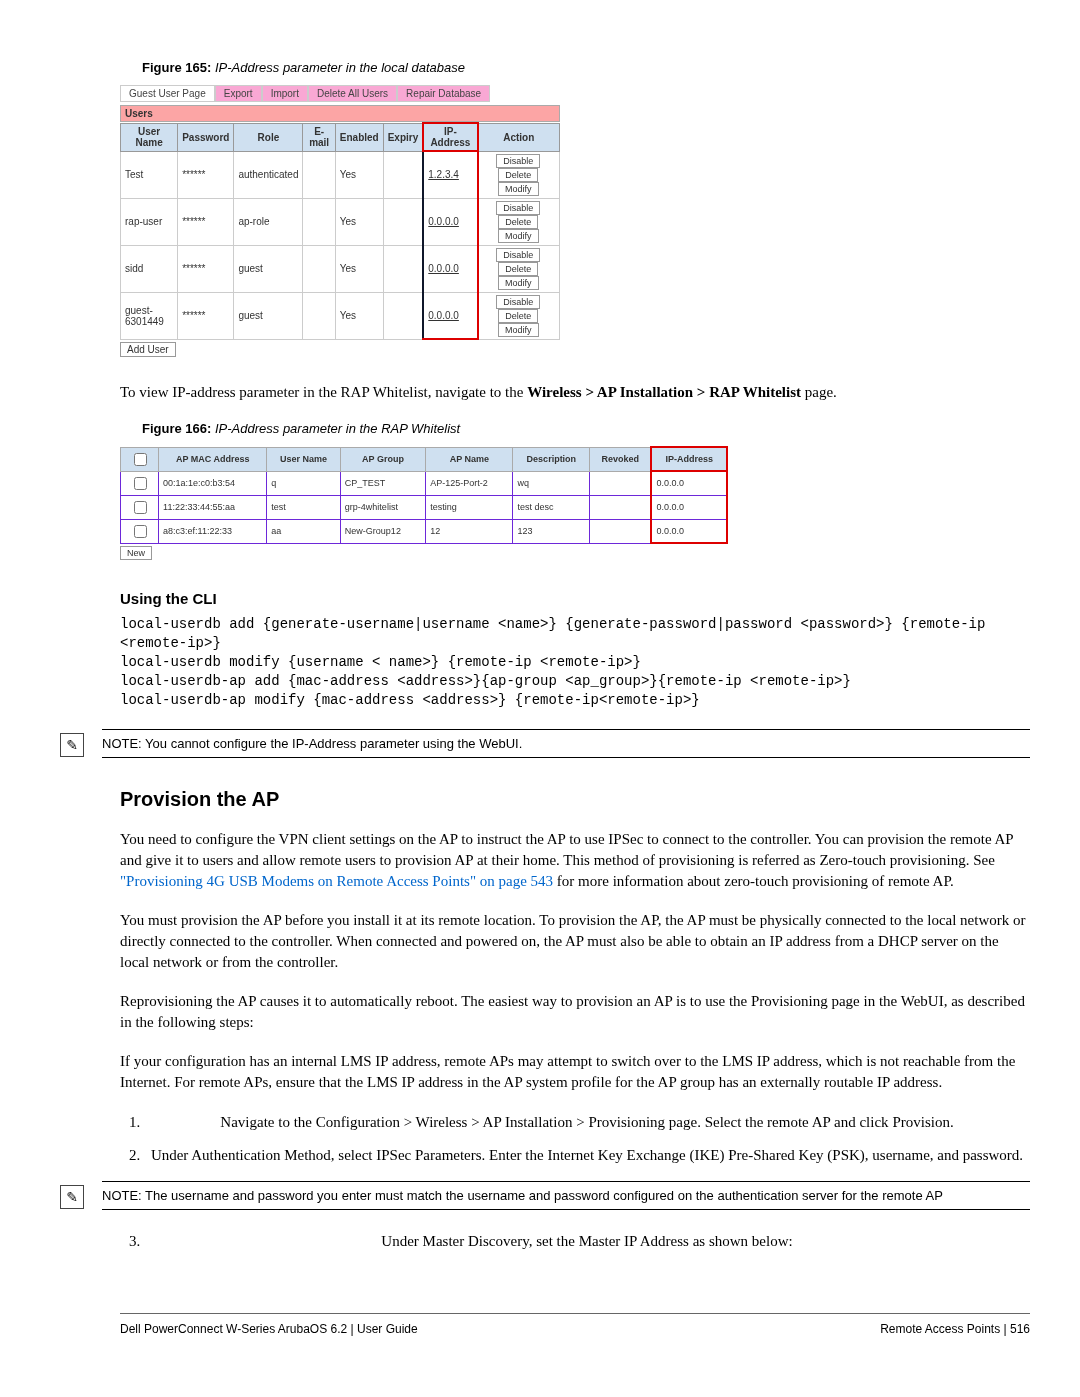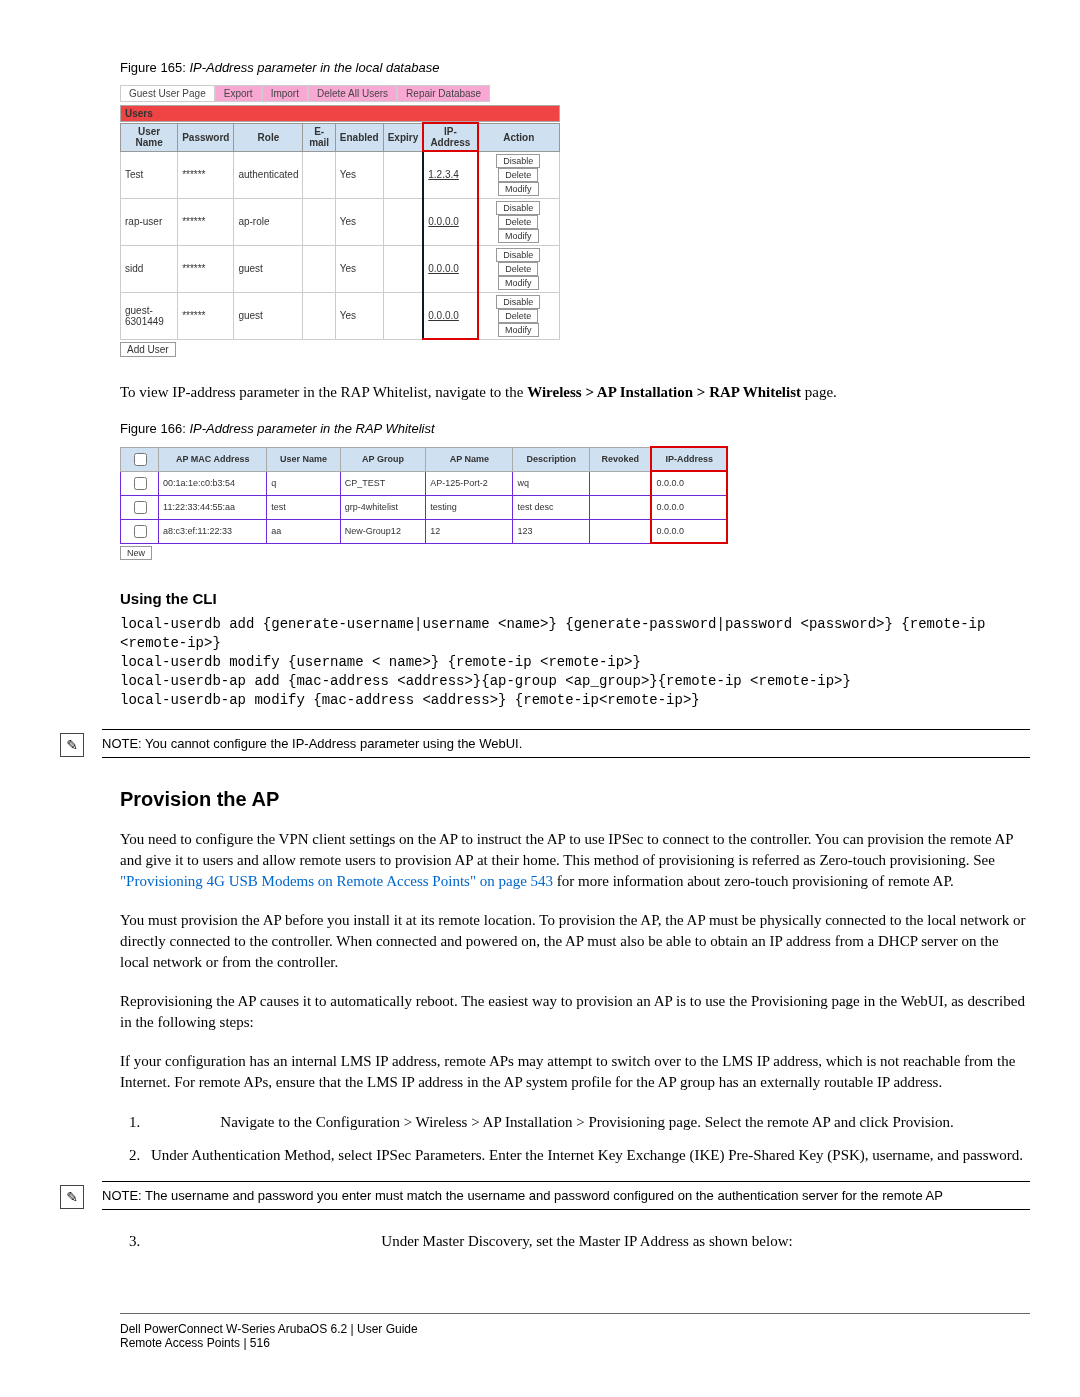--- a/index.html
+++ b/index.html
@@ -12,21 +12,21 @@
   }
   .page {
     padding: 60px 50px 40px 120px;
     position: relative;
   }
   .fig-caption {
     font-family: Arial, Helvetica, sans-serif;
     font-size: 13px;
     margin-bottom: 10px;
   }
-  .fig-caption .bold { font-weight: normal; }
+  .fig-caption .bold { font-weight: bold; margin-left: 22px; }
   .fig-caption .italic { font-style: italic; }
   
   .fig165 {
     font-family: Arial, Helvetica, sans-serif;
     font-size: 10px;
     color: #333;
     margin-bottom: 25px;
     width: 440px;
   }
   .fig165 .tabs {
@@ -37,21 +37,21 @@
     border: 1px solid #ccc;
     padding: 2px 8px;
     background: #f9a8d4;
     font-size: 10px;
     color: #444;
   }
   .fig165 .tabs .tab:first-child {
     background: #fff;
   }
   .fig165 .users-bar {
-    background: #ef4444;
+    background: #fca5a5;
     border: 1px solid #aaa;
     padding: 2px 4px;
     font-weight: bold;
     margin-top: 3px;
   }
   .fig165 table {
     border-collapse: collapse;
     width: 100%;
     font-size: 10px;
   }
@@ -202,21 +202,20 @@
   ol.steps li { margin-bottom: 10px; }
   
   .footer {
     display: flex;
     justify-content: space-between;
     font-family: Arial, Helvetica, sans-serif;
     font-size: 12px;
     border-top: 1px solid #666;
     padding-top: 8px;
     margin-top: 60px;
-    flex-direction: column;
   }
 </style>
 </head>
 <body>
 
 <div class="page">
 
   <div class="fig-caption">
     <span class="bold">Figure 165:</span><span class="italic"> IP-Address parameter in the local database</span>
   </div>

